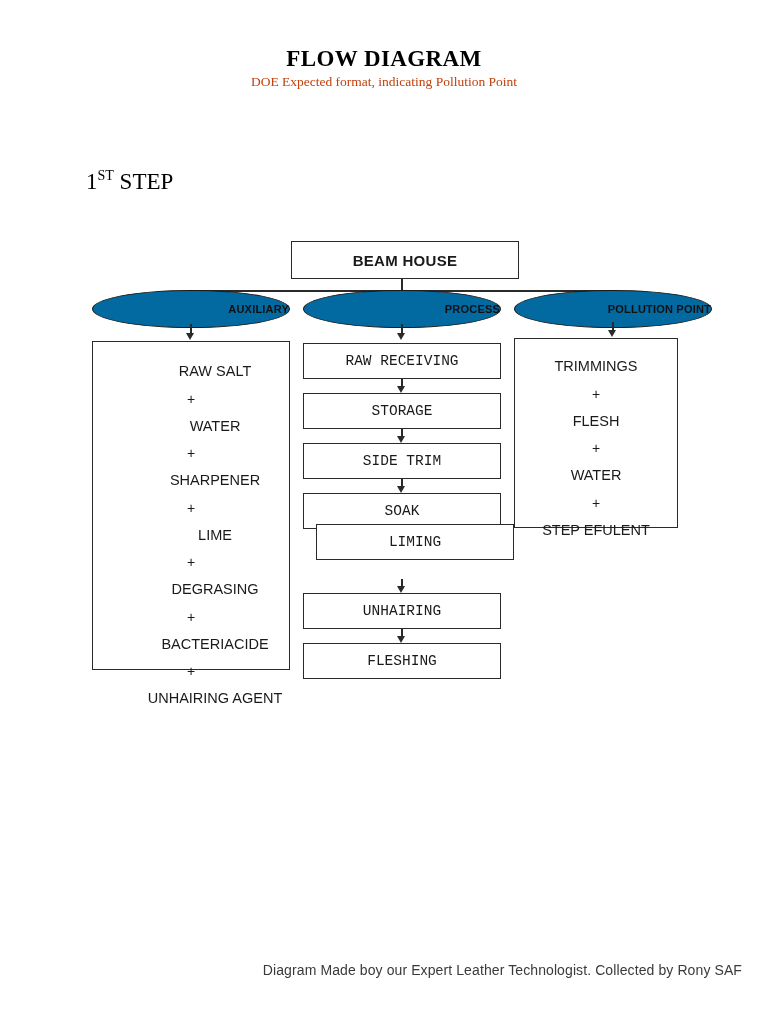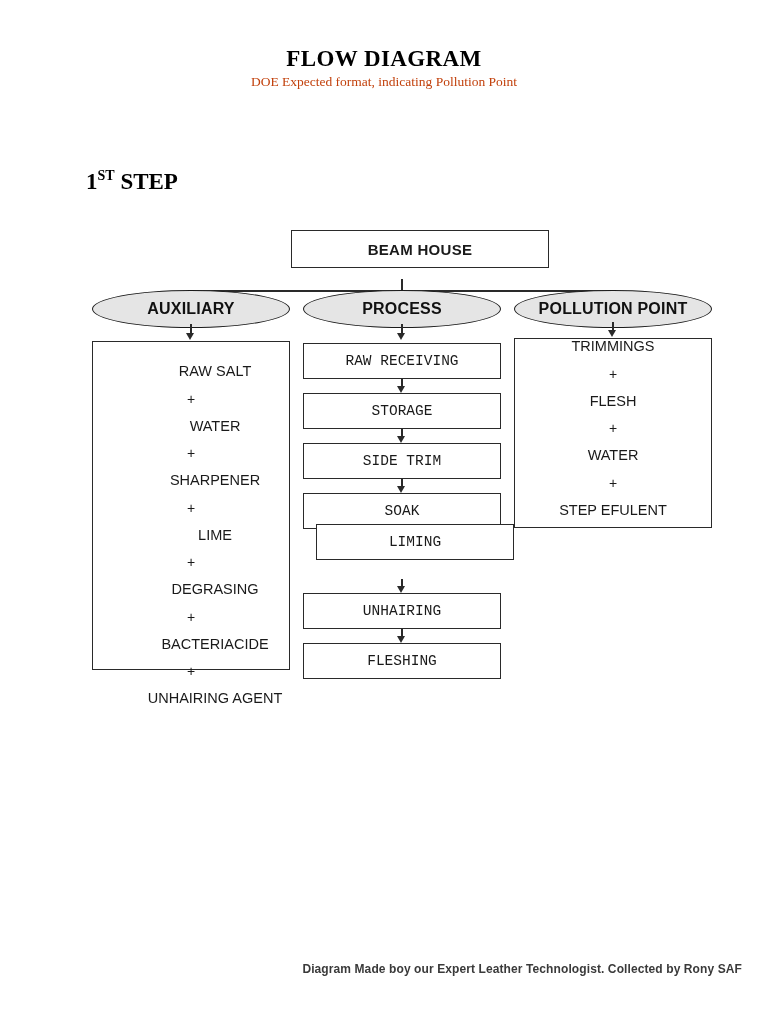--- a/index.html
+++ b/index.html
@@ -39,21 +39,21 @@
     font-size: 13.5px;
     color: #c2410c;
   }
 
   
   #step-heading {
     position: absolute;
     top: 169px;
     left: 86px;
     font-family: "Liberation Serif", serif;
-    font-weight: bold;
+    font-weight: normal;
     font-size: 23px;
     color: #000;
     white-space: nowrap;
   }
   #step-heading .sup {
     font-size: 14px;
     vertical-align: super;
     line-height: 0;
   }
 
@@ -71,38 +71,38 @@
   }
   .node-box.bold-label {
     font-weight: bold;
     font-size: 15px;
     letter-spacing: 0.3px;
   }
 
   
   #beam-house {
     left: 291px;
-    top: 230px;
-    width: 258px;
+    top: 241px;
+    width: 228px;
     height: 38px;
   }
 
   
   .ellipse-node {
     position: absolute;
     box-sizing: border-box;
     border: 1.7px solid #1a1a1a;
     border-radius: 50%;
-    background: #e5e5e5;
+    background: #0369a1;
     height: 38px;
     display: flex;
     align-items: center;
-    justify-content: center;
+    justify-content: flex-end;
     font-weight: bold;
-    font-size: 16px;
+    font-size: 11px;
     letter-spacing: 0.2px;
     color: #111;
   }
   #ellipse-auxiliary { left: 92px;  top: 290px; width: 198px; }
   #ellipse-process   { left: 303px; top: 290px; width: 198px; }
   #ellipse-pollution { left: 514px; top: 290px; width: 198px; }
 
   
   .list-panel {
     position: absolute;
@@ -110,21 +110,21 @@
     border: 1.6px solid #2a2a2a;
     background: #fff;
     display: flex;
     flex-direction: column;
     align-items: center;
     justify-content: flex-start;
     font-size: 14.5px;
     color: #1a1a1a;
   }
   #panel-auxiliary { left: 92px;  top: 341px; width: 198px; height: 329px; padding-top: 22px; }
-  #panel-pollution { left: 514px; top: 338px; width: 198px; height: 190px; }
+  #panel-pollution { left: 514px; top: 338px; width: 164px; height: 190px; padding-top: 20px; }
 
   .list-item-text { line-height: 1.0; margin: 0; }
   .list-plus { line-height: 1.0; margin: 0; font-size: 14px; }
   #panel-auxiliary .list-item-text { margin-bottom: 13px; padding-left: 48px; }
   #panel-auxiliary .list-plus      { margin-bottom: 13px; }
   #panel-pollution .list-item-text { margin-bottom: 13px; }
   #panel-pollution .list-plus      { margin-bottom: 13px; }
 
   
   .process-step {
@@ -154,22 +154,22 @@
     border-top: 7px solid #2a2a2a;
   }
 
   
   #footer-note {
     position: absolute;
     top: 962px;
     left: 0;
     width: 742px;
     text-align: right;
-    font-size: 12px;
-    font-weight: bold;
+    font-size: 14px;
+    font-weight: normal;
     color: #3a3a3a;
     letter-spacing: 0.1px;
   }
 </style>
 </head>
 <body>
 
 <div id="doc-title">FLOW DIAGRAM</div>
 <div id="doc-subtitle">DOE Expected format, indicating Pollution Point</div>
 

